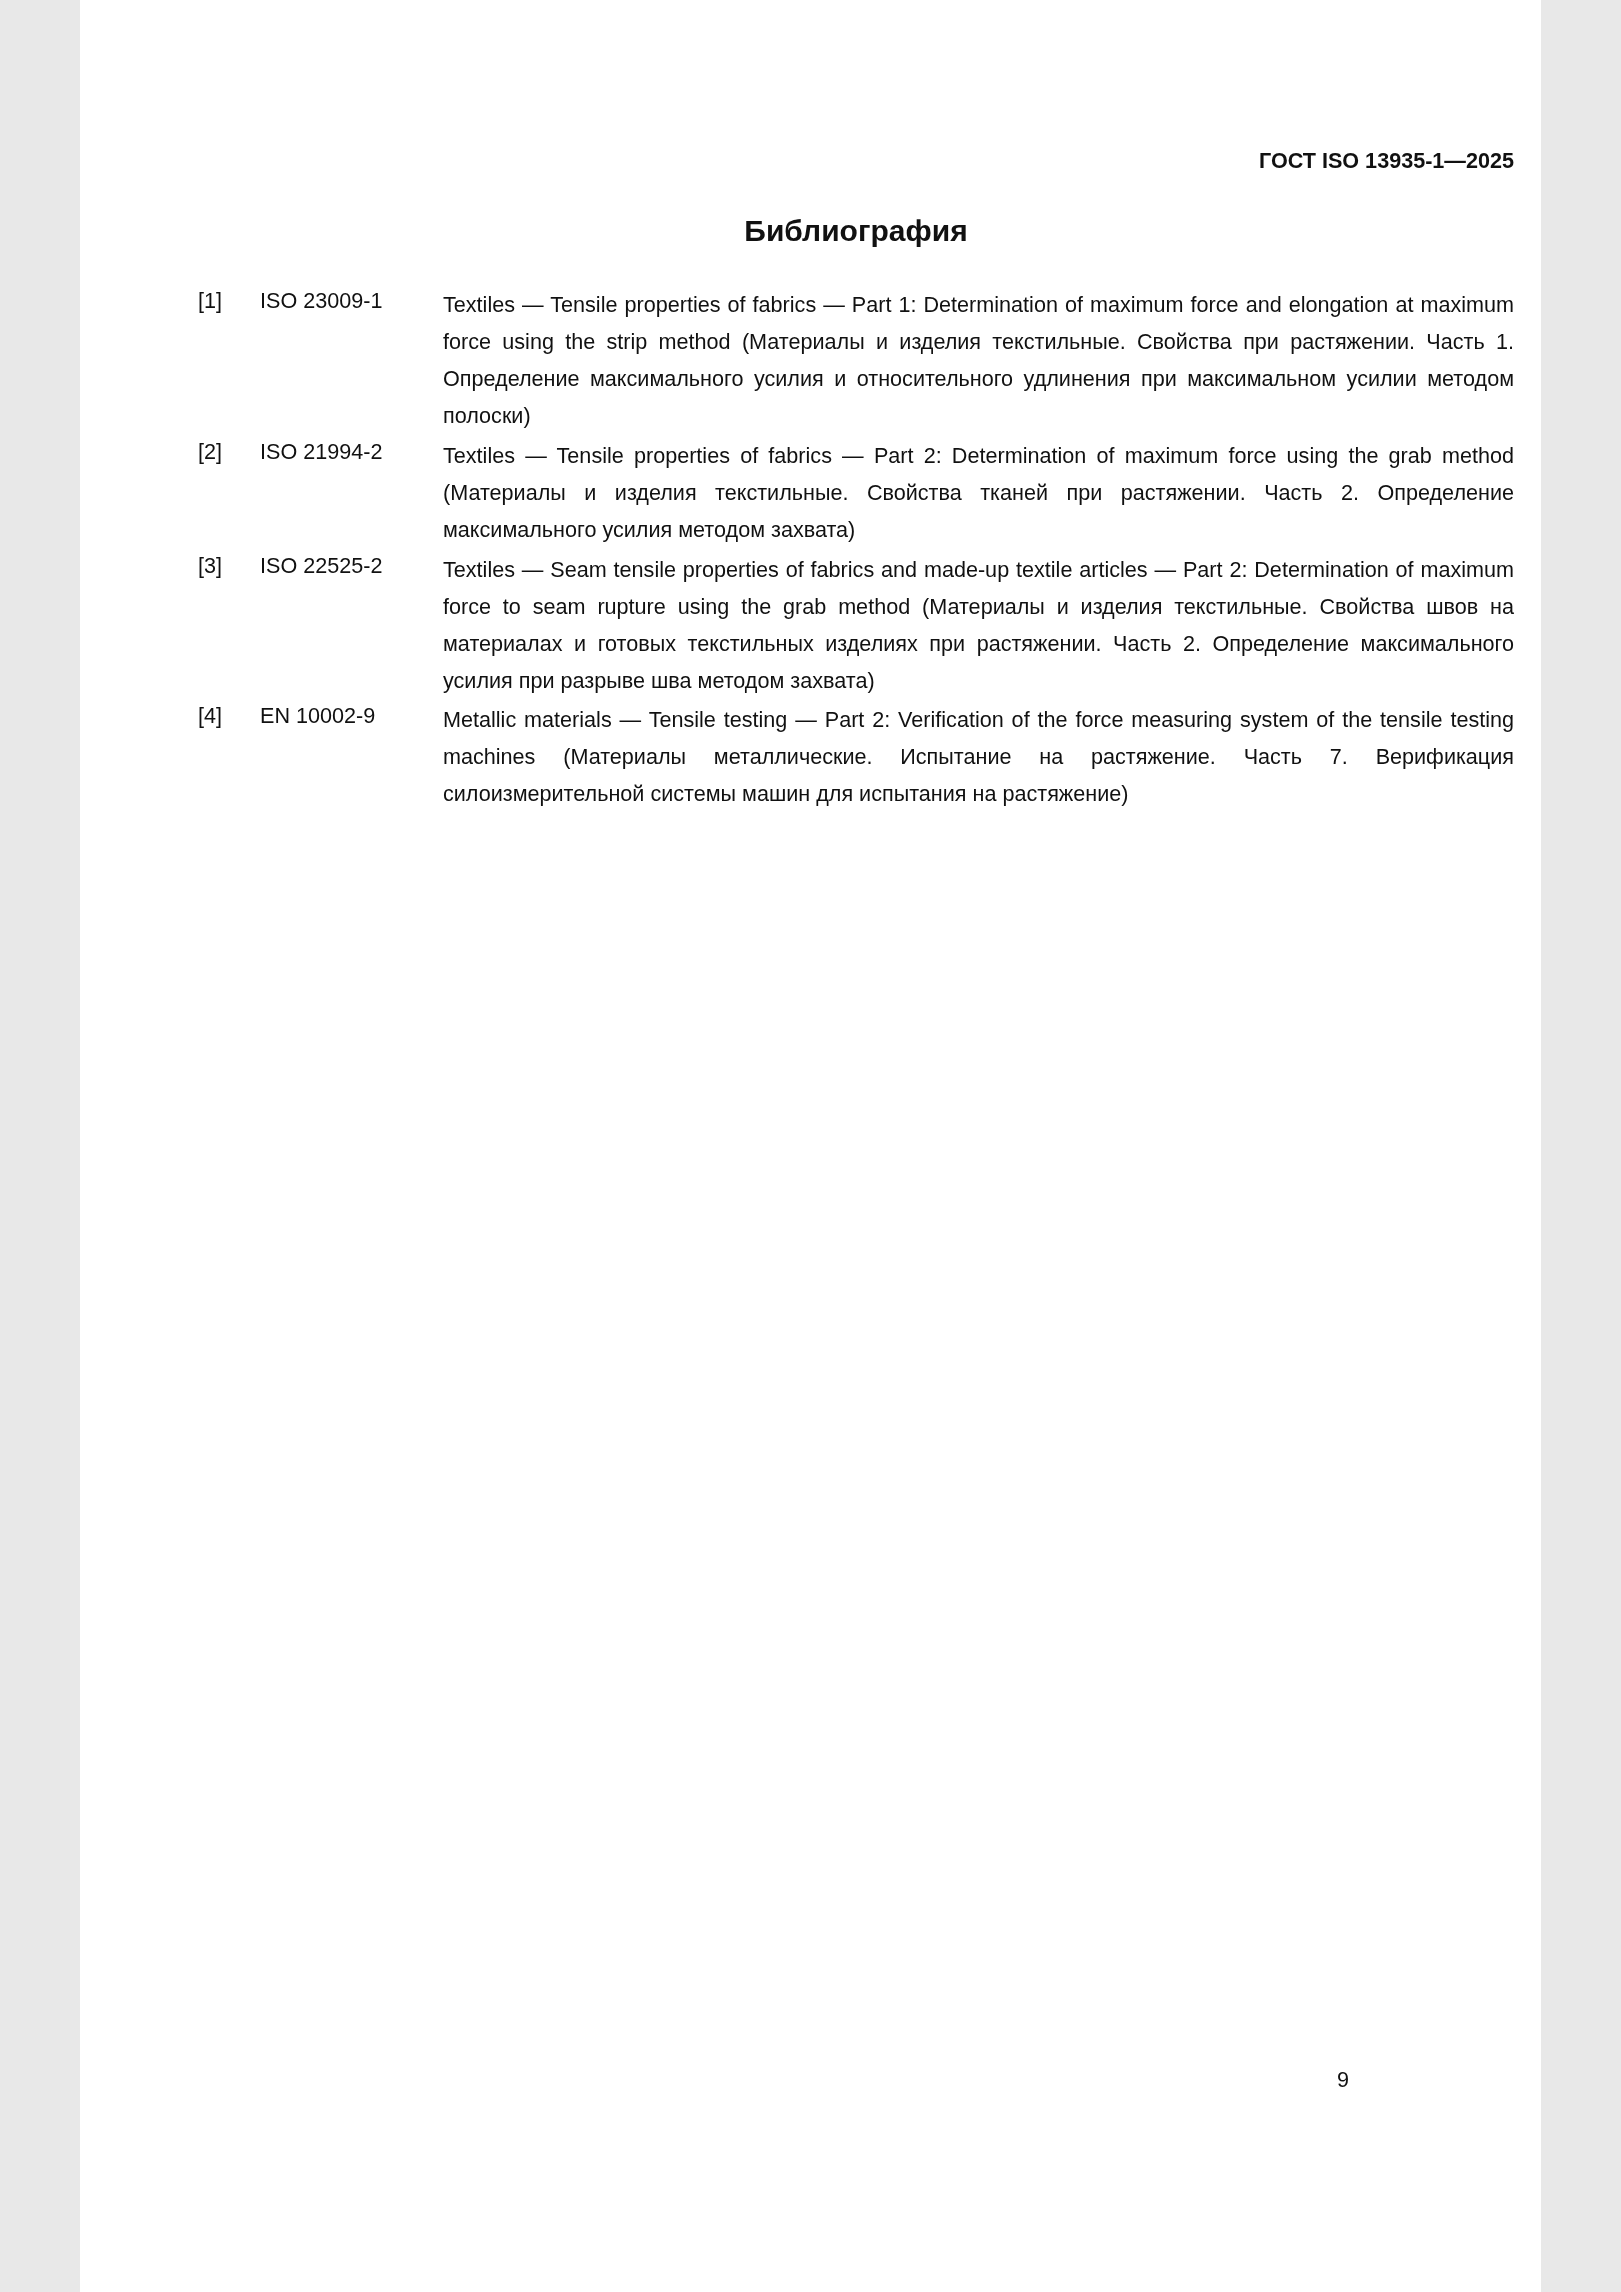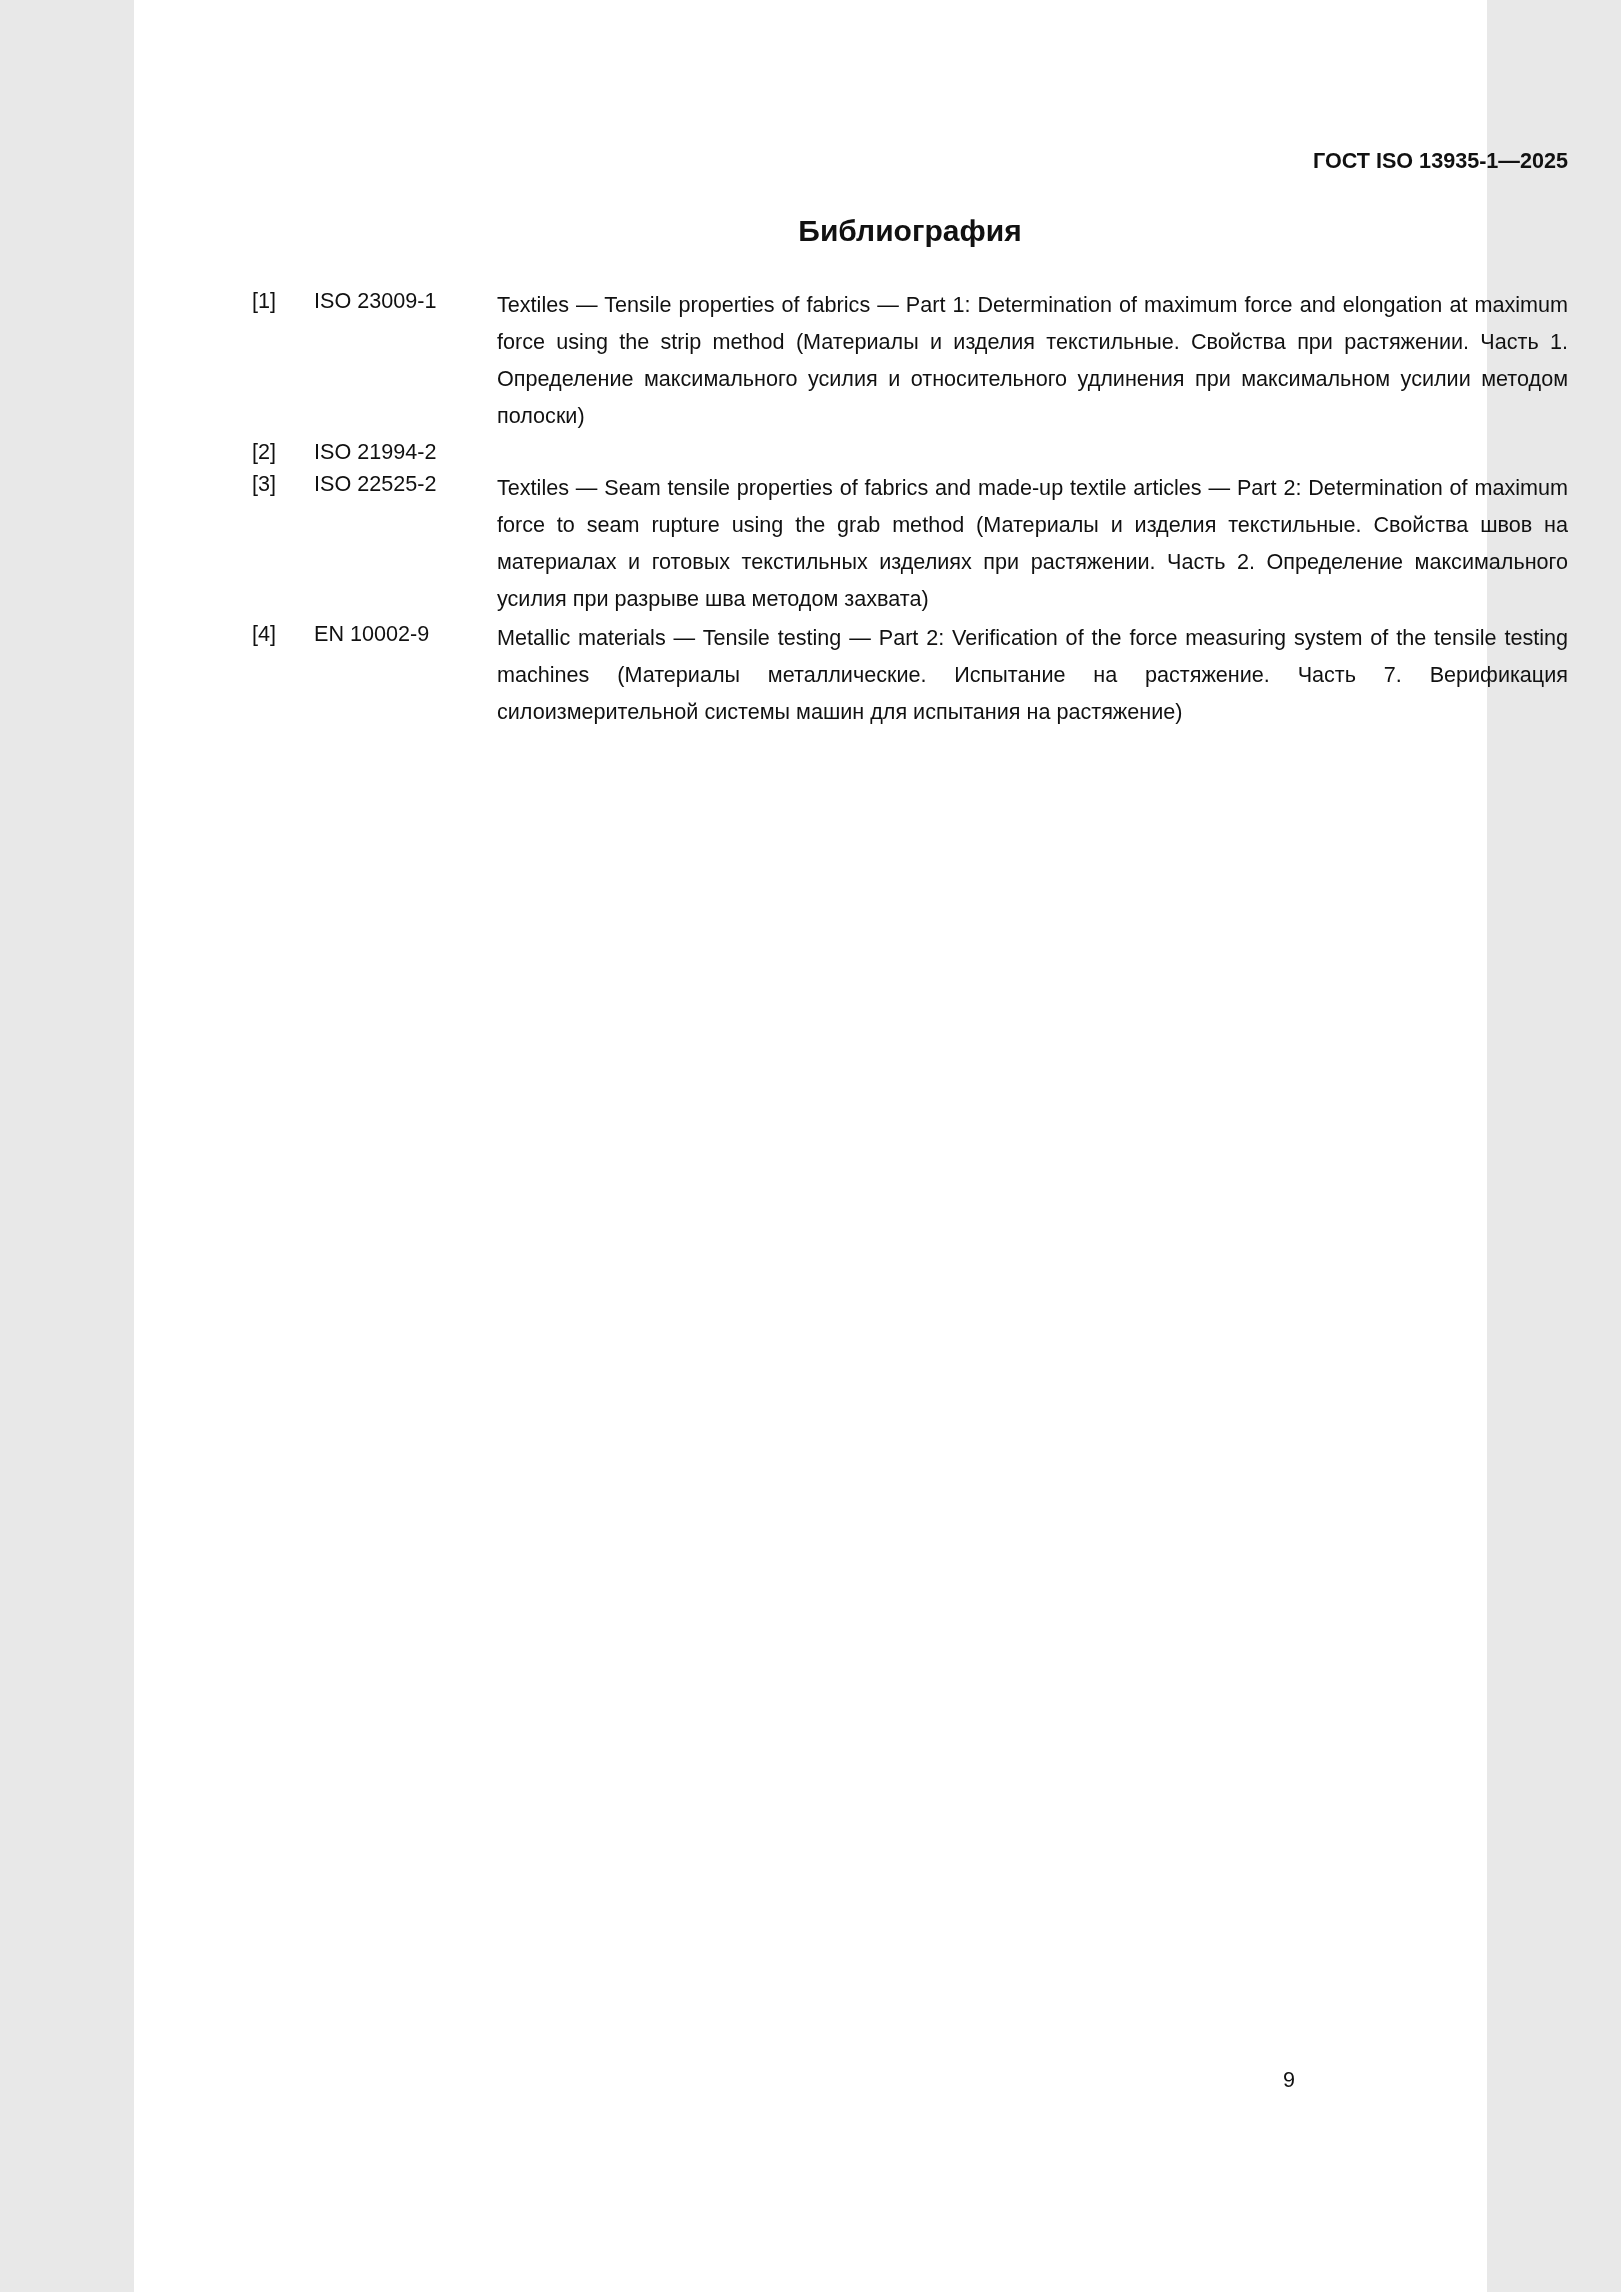--- a/index.html
+++ b/index.html
@@ -1,19 +1,19 @@
 <!DOCTYPE html>
 <html><head>
 <meta charset="utf-8">
 <style>
   * { margin: 0; padding: 0; box-sizing: border-box; }
   html, body { background: #e8e8e8; }
   .page {
     position: relative;
-    width: 1353px;
+    width: 1461px;
     height: 2293px;
     margin: 0 auto;
     background: #ffffff;
     font-family: "Liberation Sans", sans-serif;
     color: #111111;
   }
   .content {
     position: absolute;
     left: 118px;
     top: 147px;
@@ -75,20 +75,21 @@
     <div class="entries" id="entries">
   <div class="entry">
     <span class="ref">[1]</span>
     <span class="code">ISO 23009-1</span>
     <div class="text">Textiles — Tensile properties of fabrics — Part 1: Determination of maximum force and elongation at maximum force using the strip method (Материалы и изделия текстильные. Свойства при растяжении. Часть 1. Определение максимального усилия и относительного удлинения при максимальном усилии методом полоски)</div>
   </div>
 
   <div class="entry">
     <span class="ref">[2]</span>
     <span class="code">ISO 21994-2</span>
+    <div class="text">Textiles — Tensile properties of fabrics — Part 2: Determination of maximum force using the grab method (Материалы и изделия текстильные. Свойства тканей при растяжении. Часть 2. Определение максимального усилия методом захвата)</div>
   </div>
 
   <div class="entry">
     <span class="ref">[3]</span>
     <span class="code">ISO 22525-2</span>
     <div class="text">Textiles — Seam tensile properties of fabrics and made-up textile articles — Part 2: Determination of maximum force to seam rupture using the grab method (Материалы и изделия текстильные. Свойства швов на материалах и готовых текстильных изделиях при растяжении. Часть 2. Определение максимального усилия при разрыве шва методом захвата)</div>
   </div>
 
   <div class="entry">
     <span class="ref">[4]</span>

